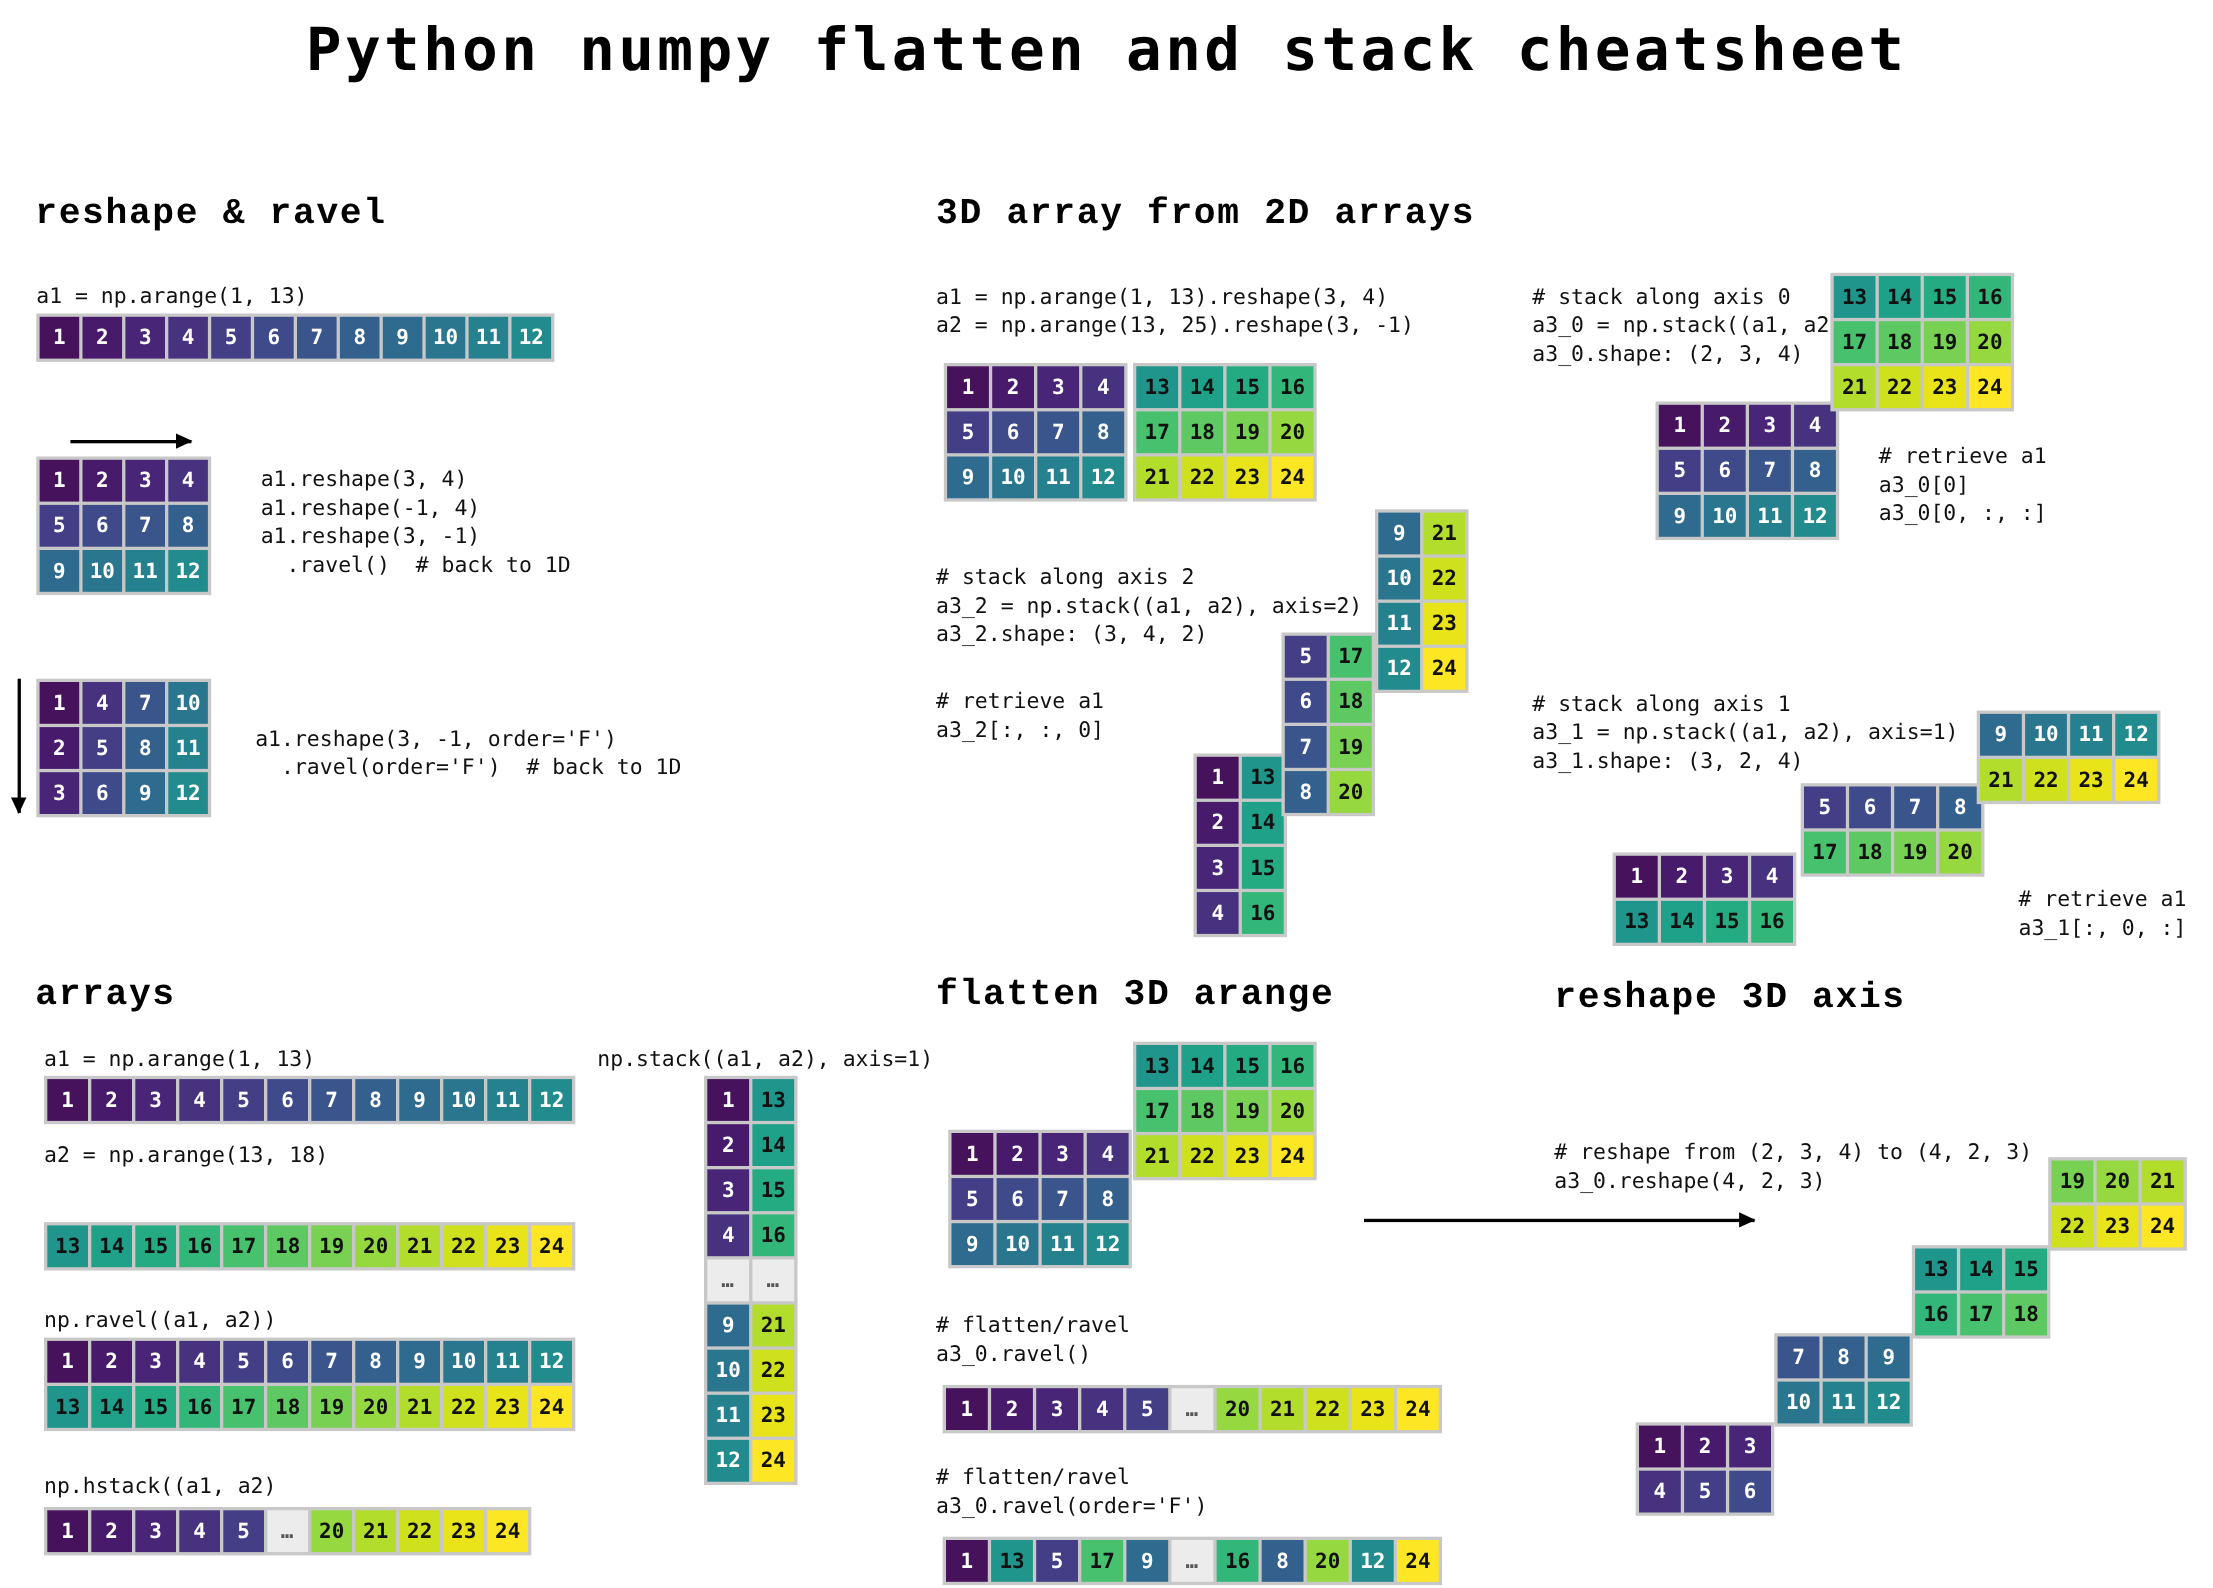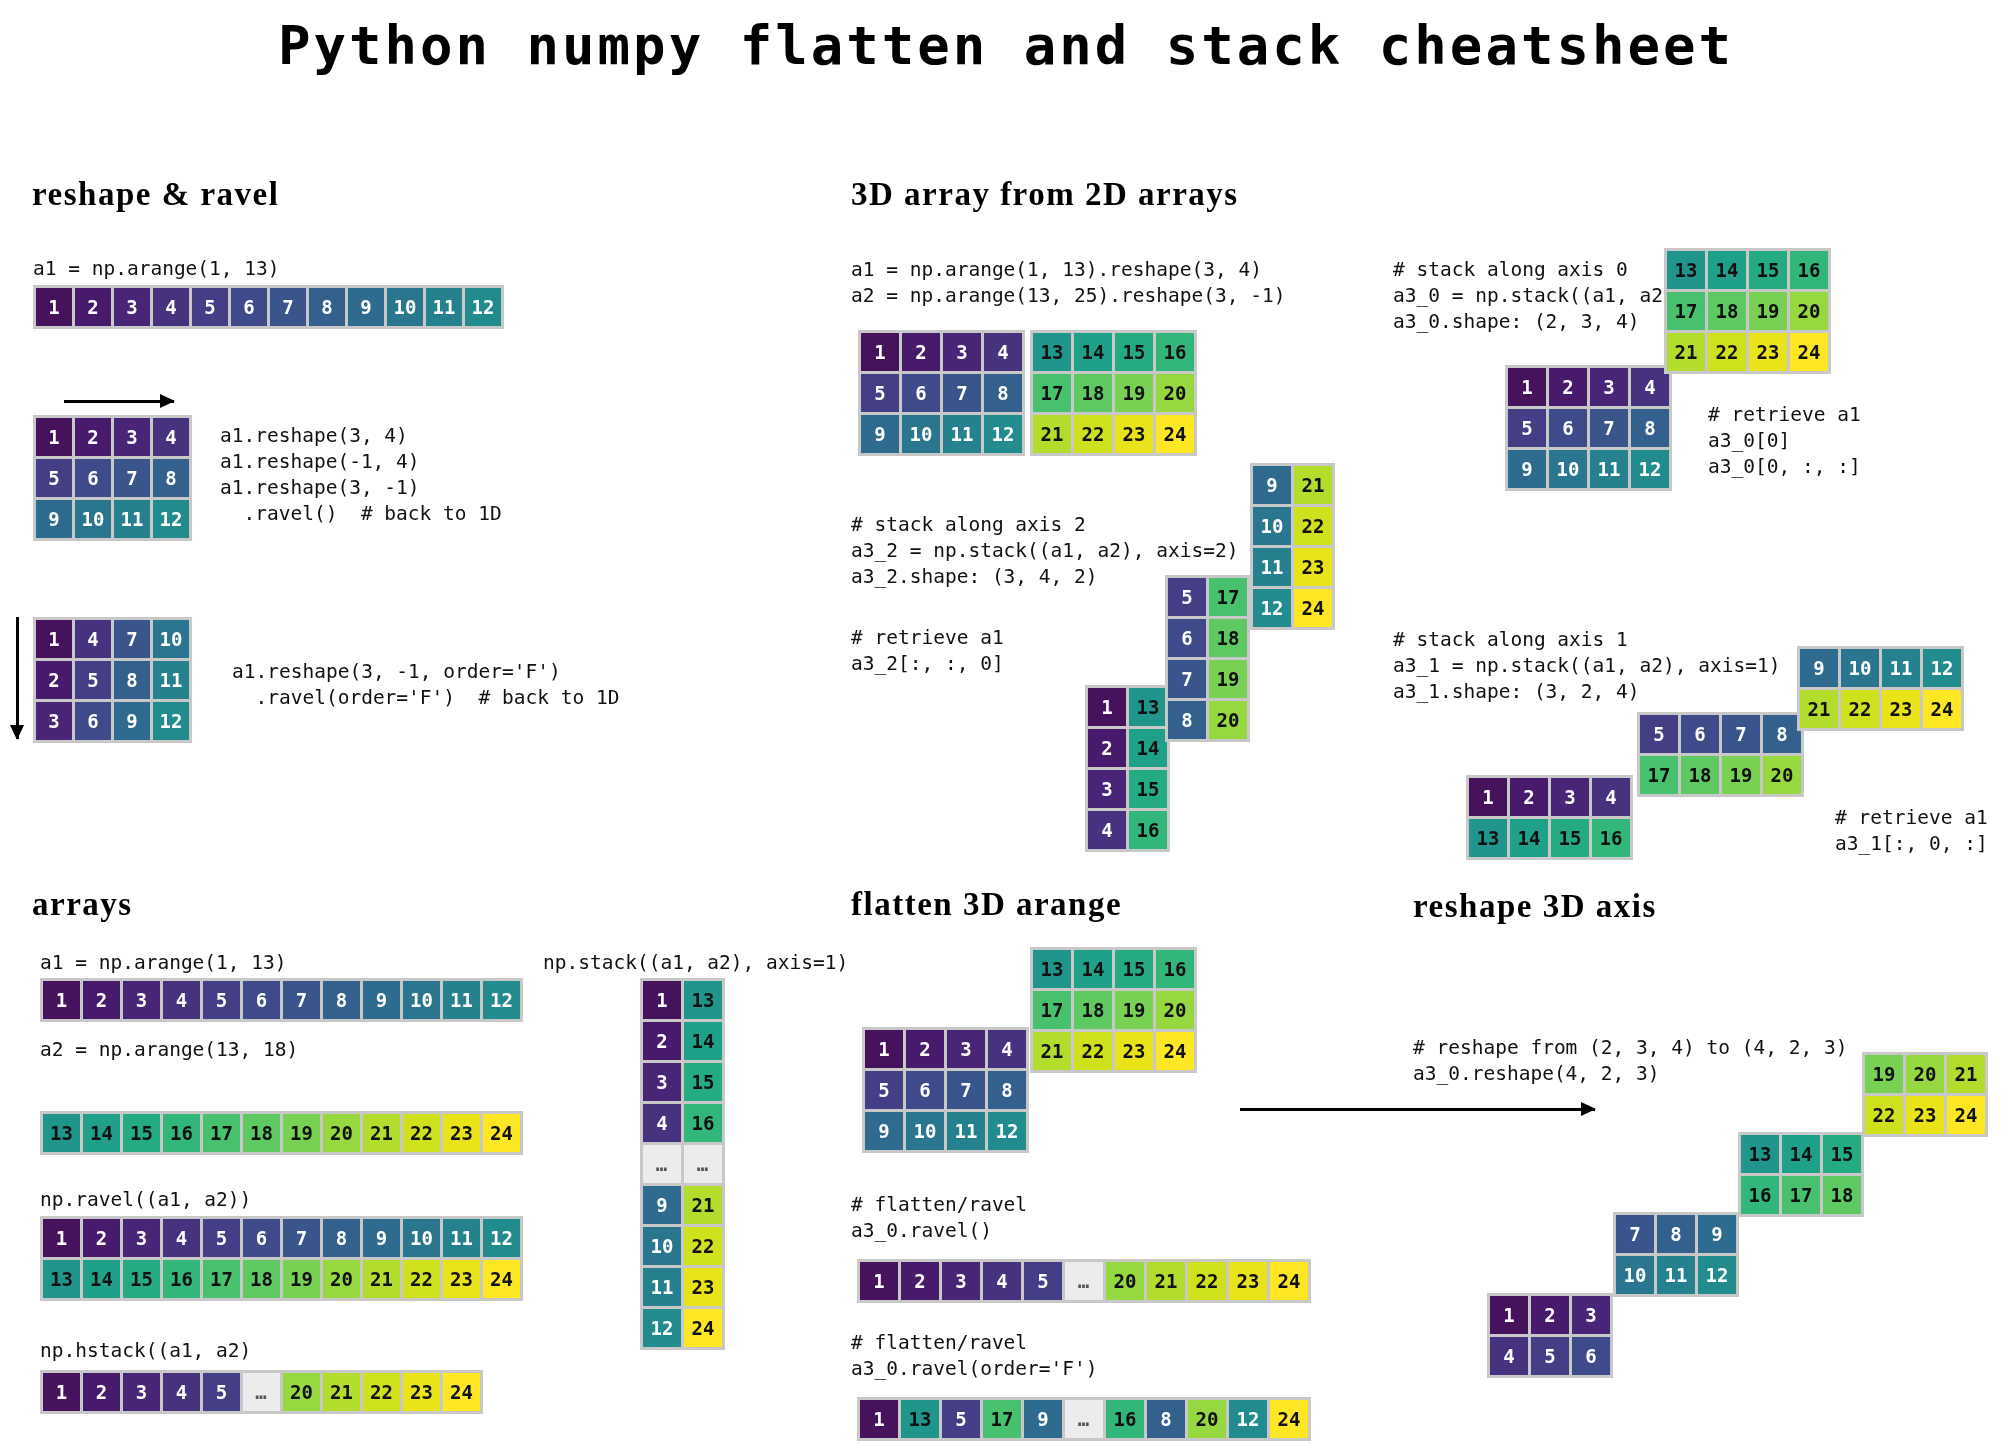--- a/index.html
+++ b/index.html
@@ -12,21 +12,21 @@
 
   
   #page-title{
     position:absolute;left:0;top:14px;width:2012px;text-align:center;
     font-family:"DejaVu Sans Mono","Liberation Mono",monospace;
     font-size:54px;font-weight:bold;letter-spacing:3px;color:#000;
     white-space:pre;
   }
   .section-title{
     position:absolute;
-    font-family:Liberation Serif, serif;
+    font-family:Liberation Mono, monospace;
     font-size:33px;font-weight:bold;letter-spacing:1.5px;color:#000;
     white-space:pre;
   }
 
   
   .code{
     position:absolute;
     font-family:"DejaVu Sans Mono","Liberation Mono",monospace;
     font-size:19.5px;line-height:26px;color:#111;
     white-space:pre;
@@ -98,21 +98,21 @@
     <div class="cell w" style="background: rgb(70, 50, 126); font-size: 19px;">4</div>
     <div class="cell w" style="background: rgb(67, 62, 133); font-size: 19px;">5</div>
     <div class="cell w" style="background: rgb(63, 74, 138); font-size: 19px;">6</div>
     <div class="cell w" style="background: rgb(57, 85, 140); font-size: 19px;">7</div>
     <div class="cell w" style="background: rgb(52, 96, 141); font-size: 19px;">8</div>
     <div class="cell w" style="background: rgb(47, 107, 142); font-size: 19px;">9</div>
     <div class="cell w" style="background: rgb(42, 118, 142); font-size: 19px;">10</div>
     <div class="cell w" style="background: rgb(38, 129, 142); font-size: 19px;">11</div>
     <div class="cell w" style="background: rgb(34, 139, 141); font-size: 19px;">12</div>
   </div>
-<div class="code" style="left:220px;top:423px;">a1.reshape(3, 4)
+<div class="code" style="left:237px;top:423px;">a1.reshape(3, 4)
 a1.reshape(-1, 4)
 a1.reshape(3, -1)
   .ravel()  # back to 1D</div>
 
 <div class="arrow-v" style="left:16px;top:617px;height:122px;"></div>
 
 <div id="g-a1-3x4F" class="grid" style="left: 33px; top: 617px; grid-template-columns: repeat(4, 36px); grid-auto-rows: 38px;">
     <div class="cell w" style="background: rgb(70, 18, 92); font-size: 19px;">1</div>
     <div class="cell w" style="background: rgb(70, 50, 126); font-size: 19px;">4</div>
     <div class="cell w" style="background: rgb(57, 85, 140); font-size: 19px;">7</div>

